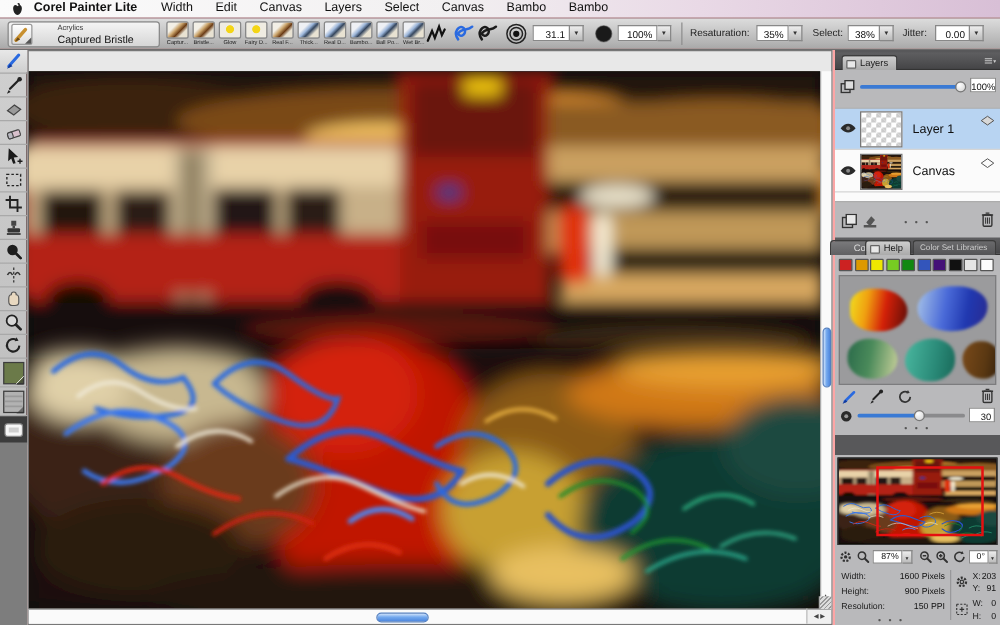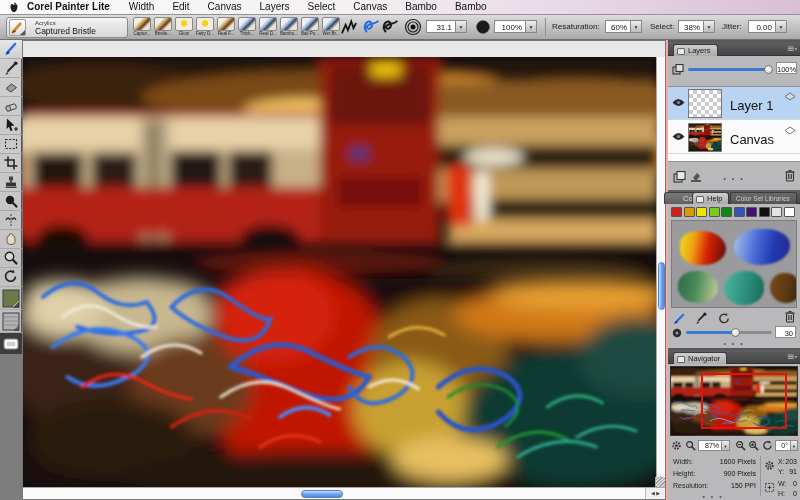--- a/index.html
+++ b/index.html
@@ -18,21 +18,21 @@
 
   
   #toolbar { left:0; top:15px; width:800px; height:25px;
     background:linear-gradient(#dcdcdc,#b4b4b4 80%,#a8a8a8);
     border-bottom:1px solid #6e6e6e; }
   #brush-sel { position:absolute; left:6px; top:2px; width:122px; height:21px;
     background:linear-gradient(#f4f4f4,#d6d6d6); border:1px solid #8a8a8a; border-radius:3px;
     display:flex; align-items:center; }
   #brush-sel .bicon { width:17px; height:17px; margin-left:2px; background:linear-gradient(#fff,#ddd);
     border:1px solid #999; border-radius:2px; position:relative; }
-  #brush-sel .btxt { margin-left:9px; line-height:1; }
+  #brush-sel .btxt { margin-left:20px; line-height:1; }
   #brush-sel .cat { font-size:6px; color:#333; }
   #brush-sel .var { font-size:8.5px; color:#111; margin-top:1px; }
   .corner-tri { position:absolute; right:0; bottom:0; width:0; height:0;
     border-left:5px solid transparent; border-bottom:5px solid #555; }
 
   #variants { position:absolute; left:132px; top:1px; height:23px; display:flex; }
   .variant { width:20px; height:23px; margin-right:1px; }
   .vthumb { width:18px; height:14px; margin:1px auto 0; border:1px solid #888; border-radius:2px;
     background:linear-gradient(135deg,#f2efe6 30%,#caa36a 45%,#6b3c16 60%,#e8e2d2 75%); }
   .variant.star .vthumb { background:radial-gradient(circle at 50% 45%, #f4d515 0 28%, #efece2 34%); }
@@ -106,21 +106,21 @@
     text-align:right; color:#111; padding:1.5px 2px 0 0; }
   #layer-list { position:absolute; left:0; top:30px; width:132px; height:76px; background:#fbfbfb;
     border-top:1px solid #929292; border-bottom:1px solid #929292; }
   .lrow { position:absolute; left:0; width:132px; height:33px; border-bottom:1px solid #d5d5d5; }
   .lrow.sel { background:#b8d4f2; }
   .lthumb { position:absolute; left:20px; top:2px; width:34px; height:29px; background:#fff; border:1px solid #777; }
   .checker { background-color:#fff;
     background-image:linear-gradient(45deg,#cbcbcb 25%,transparent 25%,transparent 75%,#cbcbcb 75%),
                      linear-gradient(45deg,#cbcbcb 25%,transparent 25%,transparent 75%,#cbcbcb 75%);
     background-position:0 0,4px 4px; background-size:8px 8px; }
-  .lname { position:absolute; left:62px; top:11px; font-size:13px; color:#111; }
+  .lname { position:absolute; left:62px; top:11px; font-size:10px; color:#111; }
   .leye { position:absolute; left:4px; top:11px; }
   .lbadge { position:absolute; right:4px; top:5px; }
 
   
   #swatch-row { position:absolute; left:3px; top:3px; display:flex; gap:1.5px; }
   .msw { width:11px; height:10px; border:1px solid #555; border-radius:1px; }
   #mixpad { position:absolute; left:3px; top:16px; width:126px; height:88px; background:#9b9b9d;
     border:1px solid #7c7c7e; overflow:hidden; }
   .daub { position:absolute; filter:blur(1.2px); }
   #mix-tools { position:absolute; left:4px; top:107px; }
@@ -341,21 +341,21 @@
           <circle cx="9" cy="9" r="6.5" fill="#1a1a1a"></circle>
           <circle cx="9" cy="9" r="6.5" fill="none" stroke="#555" stroke-width="1" opacity=".5"></circle>
         </svg>
     </div>
     <div class="tb-field" style="left:494px;width:32px">100%</div>
     <div class="dd" style="left:526px">▼</div>
 
     <div class="tb-sep" style="left:545px"></div>
 
     <div class="tb-label" style="left:552px">Resaturation:</div>
-    <div class="tb-field" style="left:605px;width:26px">60%</div>
+    <div class="tb-field" style="left:605px;width:26px">35%</div>
     <div class="dd" style="left:631px">▼</div>
 
     <div class="tb-label" style="left:650px">Select:</div>
     <div class="tb-field" style="left:678px;width:26px">38%</div>
     <div class="dd" style="left:704px">▼</div>
 
     <div class="tb-label" style="left:722px">Jitter:</div>
     <div class="tb-field" style="left:748px;width:28px">0.00</div>
     <div class="dd" style="left:776px">▼</div>
   </div>
@@ -596,27 +596,20 @@
             <circle cx="5" cy="5" r="1.6" fill="#999"></circle>
           </svg>
         <div class="slider-track" style="left:18px;top:5px;width:50px"></div>
         <div class="slider-rest" style="left:68px;top:5px;width:36px"></div>
         <div class="slider-knob" style="left:63px;top:2px"></div>
         <div class="val-box" style="left:107px;top:0;width:21px;height:12px">30</div>
       </div>
       <div class="dots" style="top:137px">• • •</div>
     </div>
 
-    <div class="phead" style="top:310px">
-      <div class="ptab"><span class="tabicon"></span><span>Navigator</span></div>
-      <svg class="flyout" viewBox="0 0 12 8">
-          <path d="M1 1 h7 M1 3 h7 M1 5 h7" stroke="#ccc" stroke-width="1"></path>
-          <path d="M9 2.5 l3 0 l-1.5 2.5z" fill="#ccc"></path>
-        </svg>
-    </div>
     <div class="pbody" style="top:324px;height:136px">
       <div id="nav-thumb">
         <svg width="126" height="68" viewBox="0 0 640 430" preserveAspectRatio="none">
             <use href="#artwork"></use>
           </svg>
         <div id="nav-rect"></div>
       </div>
       <div id="nav-controls">
         <svg class="abs" style="left:3px;top:2px" width="11" height="11" viewBox="0 0 12 12">
             <circle cx="6" cy="6" r="3.6" fill="none" stroke="#333" stroke-width="2" stroke-dasharray="1.8 1.3"></circle>

